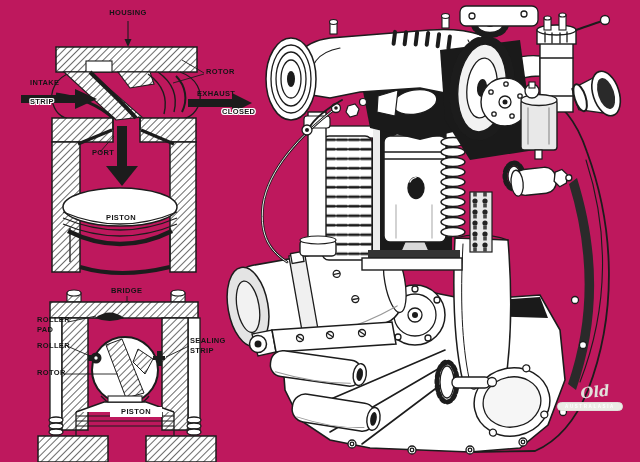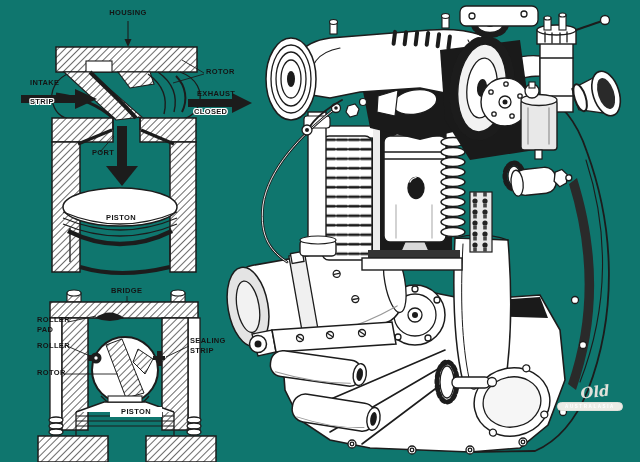--- a/index.html
+++ b/index.html
@@ -1,16 +1,16 @@
 <!DOCTYPE html>
 <html><head>
 <meta charset="utf-8">
 <style>
   html,body{margin:0;padding:0;background:#fff;}
-  .canvas{position:relative;width:640px;height:462px;background:#0f766e;overflow:hidden;
+  .canvas{position:relative;width:640px;height:462px;background:#be185d;overflow:hidden;
           font-family:"Liberation Sans",sans-serif;}
   svg.art{position:absolute;left:0;top:0;}
   .lbl{position:absolute;font:bold 7.5px/1.3 "Liberation Sans",sans-serif;
        color:#141414;letter-spacing:.35px;white-space:nowrap;}
   .lbl.center{text-align:center;}
   .halo{text-shadow:1px 0 0 #fff,-1px 0 0 #fff,0 1px 0 #fff,0 -1px 0 #fff,
         1px 1px 0 #fff,-1px -1px 0 #fff,1px -1px 0 #fff,-1px 1px 0 #fff;}
   .bgwhite{background:#fff;padding:0 2px;}
   .watermark{position:absolute;left:540px;top:383px;width:100px;text-align:center;}
   .wm-script{display:block;font-family:"DejaVu Serif",serif;font-style:italic;font-weight:bold;
@@ -421,21 +421,21 @@
       <circle cx="363" cy="102" r="3.5" fill="#fff" stroke-width="1.2"></circle>
     </g>
   </g>
 </svg>
 
 <span class="lbl center" style="left:101px;top:8px;width:54px;">HOUSING</span>
 <span class="lbl" style="left:30px;top:78px;">INTAKE</span>
 <span class="lbl halo" style="left:30px;top:97px;">STRIP</span>
 <span class="lbl" style="left:206px;top:67px;">ROTOR</span>
 <span class="lbl" style="left:197px;top:89px;">EXHAUST</span>
-<span class="lbl halo" style="left:194px;top:107px;">CLOSED</span>
+<span class="lbl halo" style="left:194px;top:107px;padding-left:28px;">CLOSED</span>
 <span class="lbl" style="left:84px;top:148px;margin-left:8px;">PORT</span>
 <span class="lbl center" style="left:96px;top:213px;width:50px;">PISTON</span>
 
 <span class="lbl" style="left:111px;top:286px;">BRIDGE</span>
 <span class="lbl" style="left:37px;top:315px;"><span>ROLLER</span><br><span>PAD</span></span>
 <span class="lbl" style="left:37px;top:341px;text-align:right;">ROLLER</span>
 <span class="lbl" style="left:190px;top:336px;"><span>SEALING</span><br><span>STRIP</span></span>
 <span class="lbl" style="left:37px;top:368px;">ROTOR</span>
 <span class="lbl center bgwhite" style="left:110px;top:407px;width:48px;">PISTON</span>
 

